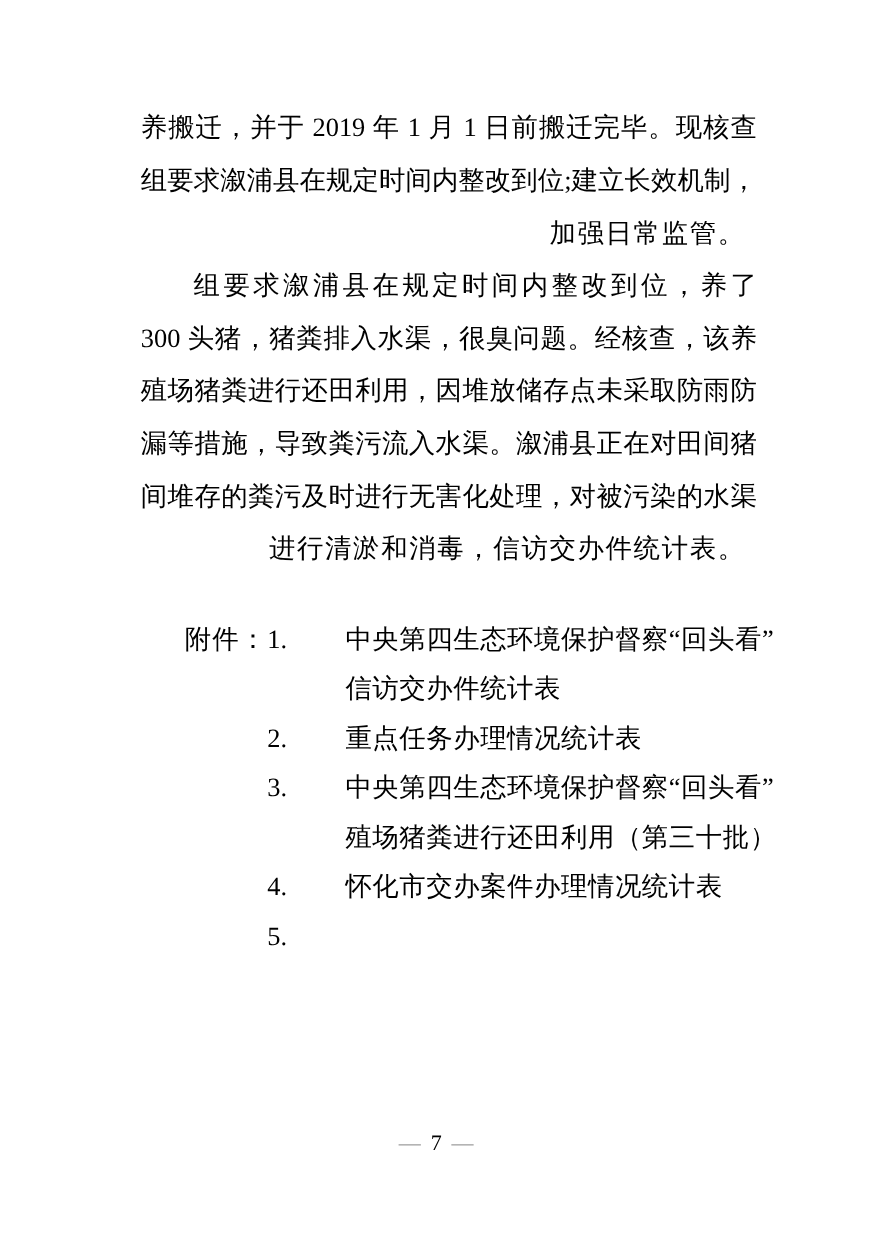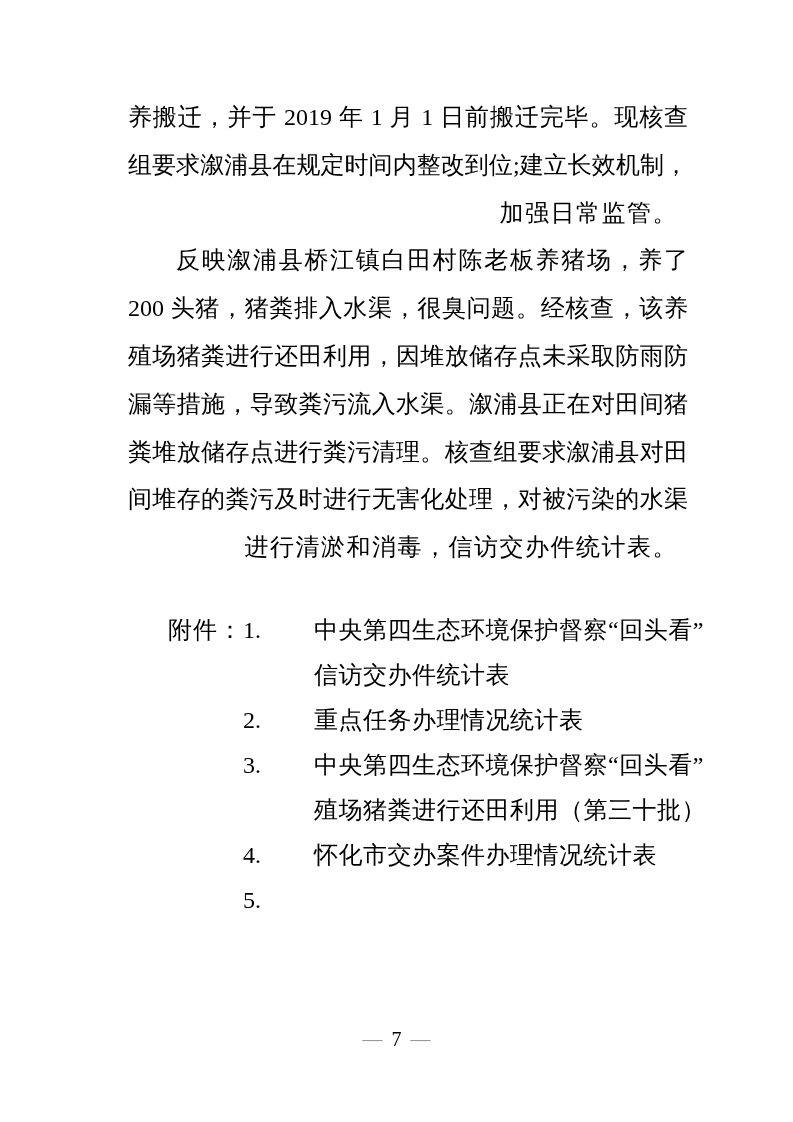--- a/index.html
+++ b/index.html
@@ -100,25 +100,24 @@
 
   <div class="content body-text">
 
     <div>
       <div class="line just">养搬迁，并于 2019 年 1 月 1 日前搬迁完毕。现核查</div>
       <div class="line just">组要求溆浦县在规定时间内整改到位;建立长效机制，</div>
       <div class="line noj">加强日常监管。</div>
     </div>
 
     <div>
-      <div class="line just indent2">反映溆浦县桥江镇白田村陈老板养猪场，养了</div>
-      <div class="line just">200 头猪，猪粪排入水渠，很臭问题。经核查，该养</div>
+      <div class="line just indent2">组要求溆浦县在规定时间内整改到位，养了</div>
+      <div class="line just">300 头猪，猪粪排入水渠，很臭问题。经核查，该养</div>
       <div class="line just">殖场猪粪进行还田利用，因堆放储存点未采取防雨防</div>
       <div class="line just">漏等措施，导致粪污流入水渠。溆浦县正在对田间猪</div>
-      <div class="line just">粪堆放储存点进行粪污清理。核查组要求溆浦县对田</div>
       <div class="line just">间堆存的粪污及时进行无害化处理，对被污染的水渠</div>
       <div class="line noj">进行清淤和消毒，信访交办件统计表。</div>
     </div>
 
     <div class="attachments">
       <span class="att-label">附件：</span>
       <div class="att-items">
 
         <div class="att-item">
           <span class="att-num">1.</span>

